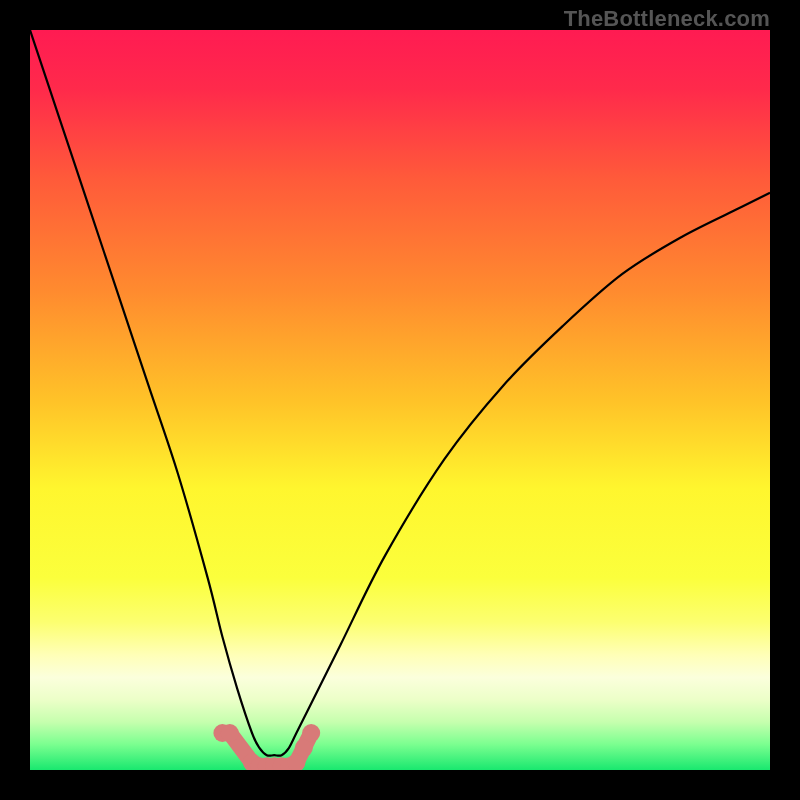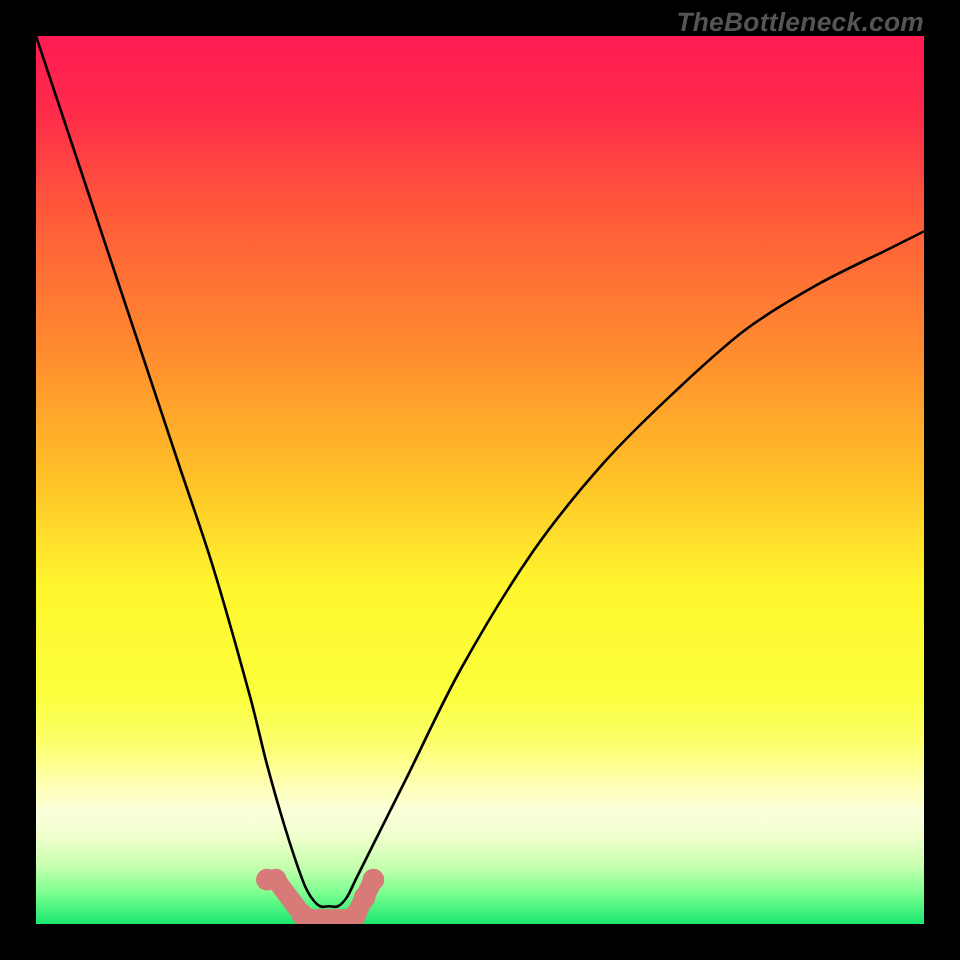--- a/index.html
+++ b/index.html
@@ -42,21 +42,20 @@
     height: 100%;
   }
   .watermark {
     position: absolute;
     top: 6px;
     right: 30px;
     font-size: 22px;
     font-weight: 600;
     color: #555;
     letter-spacing: 0.2px;
-    font-style: italic;
   }
 </style>
 </head>
 <body>
 
 <div class="frame">
 
   <div class="watermark">TheBottleneck.com</div>
 
   <div class="plot">

